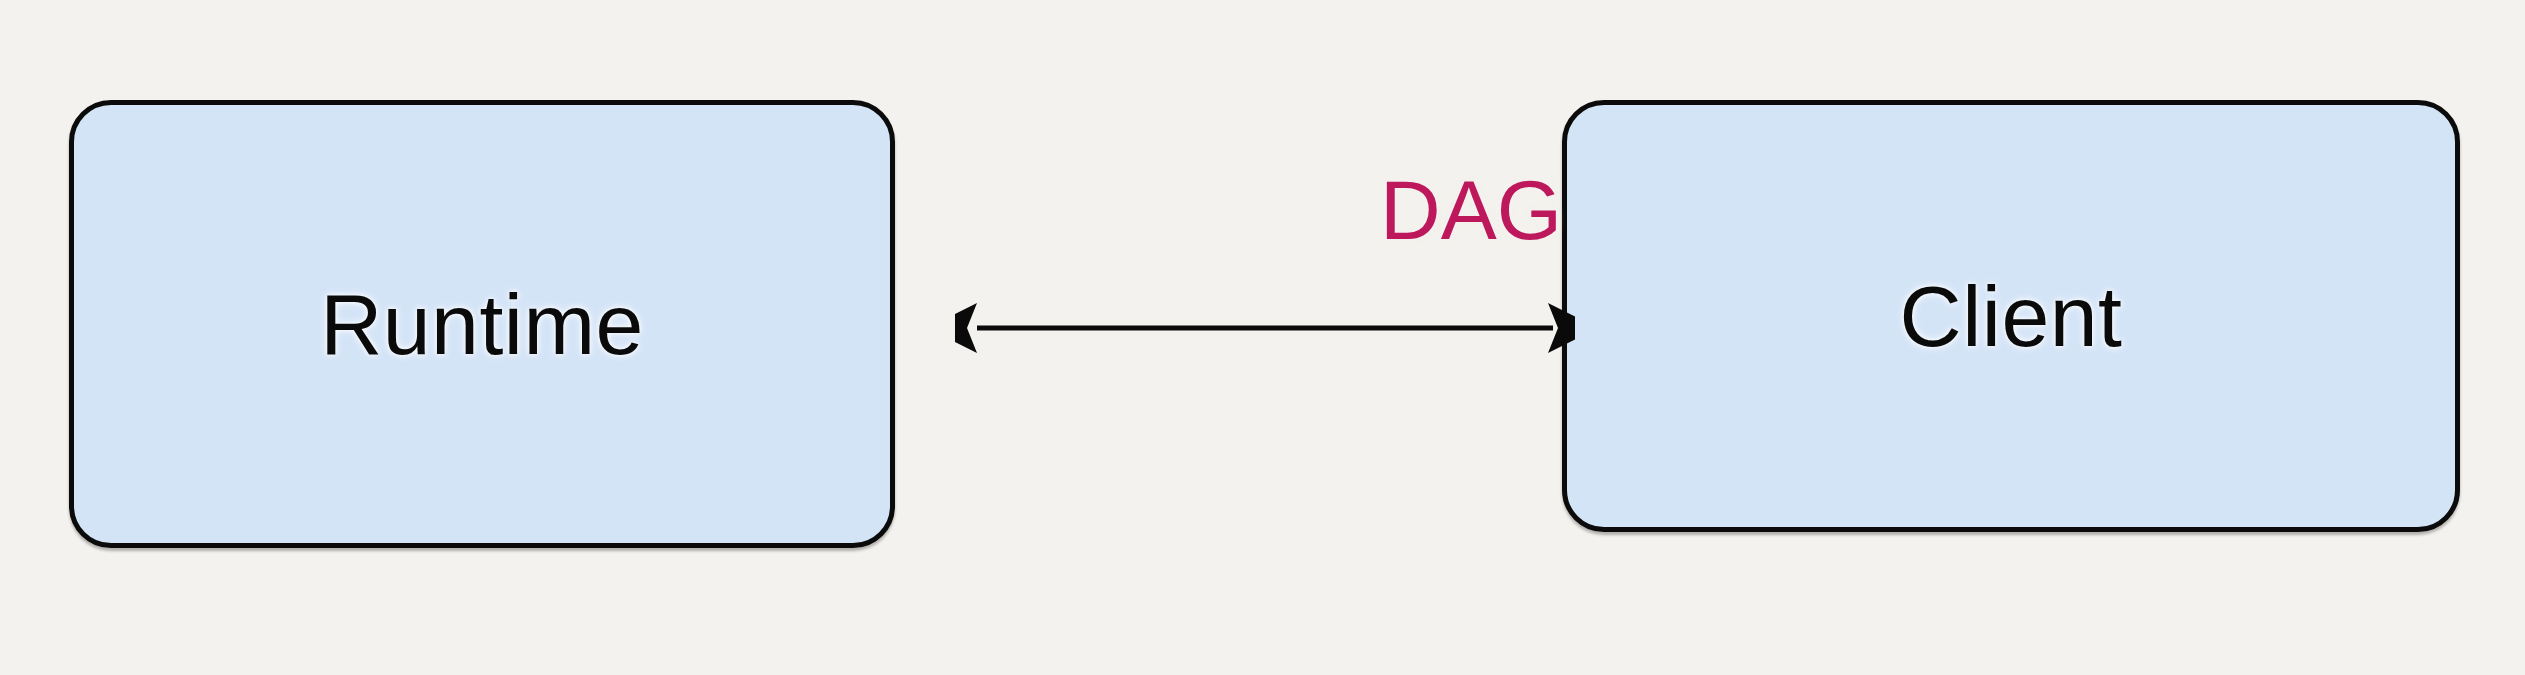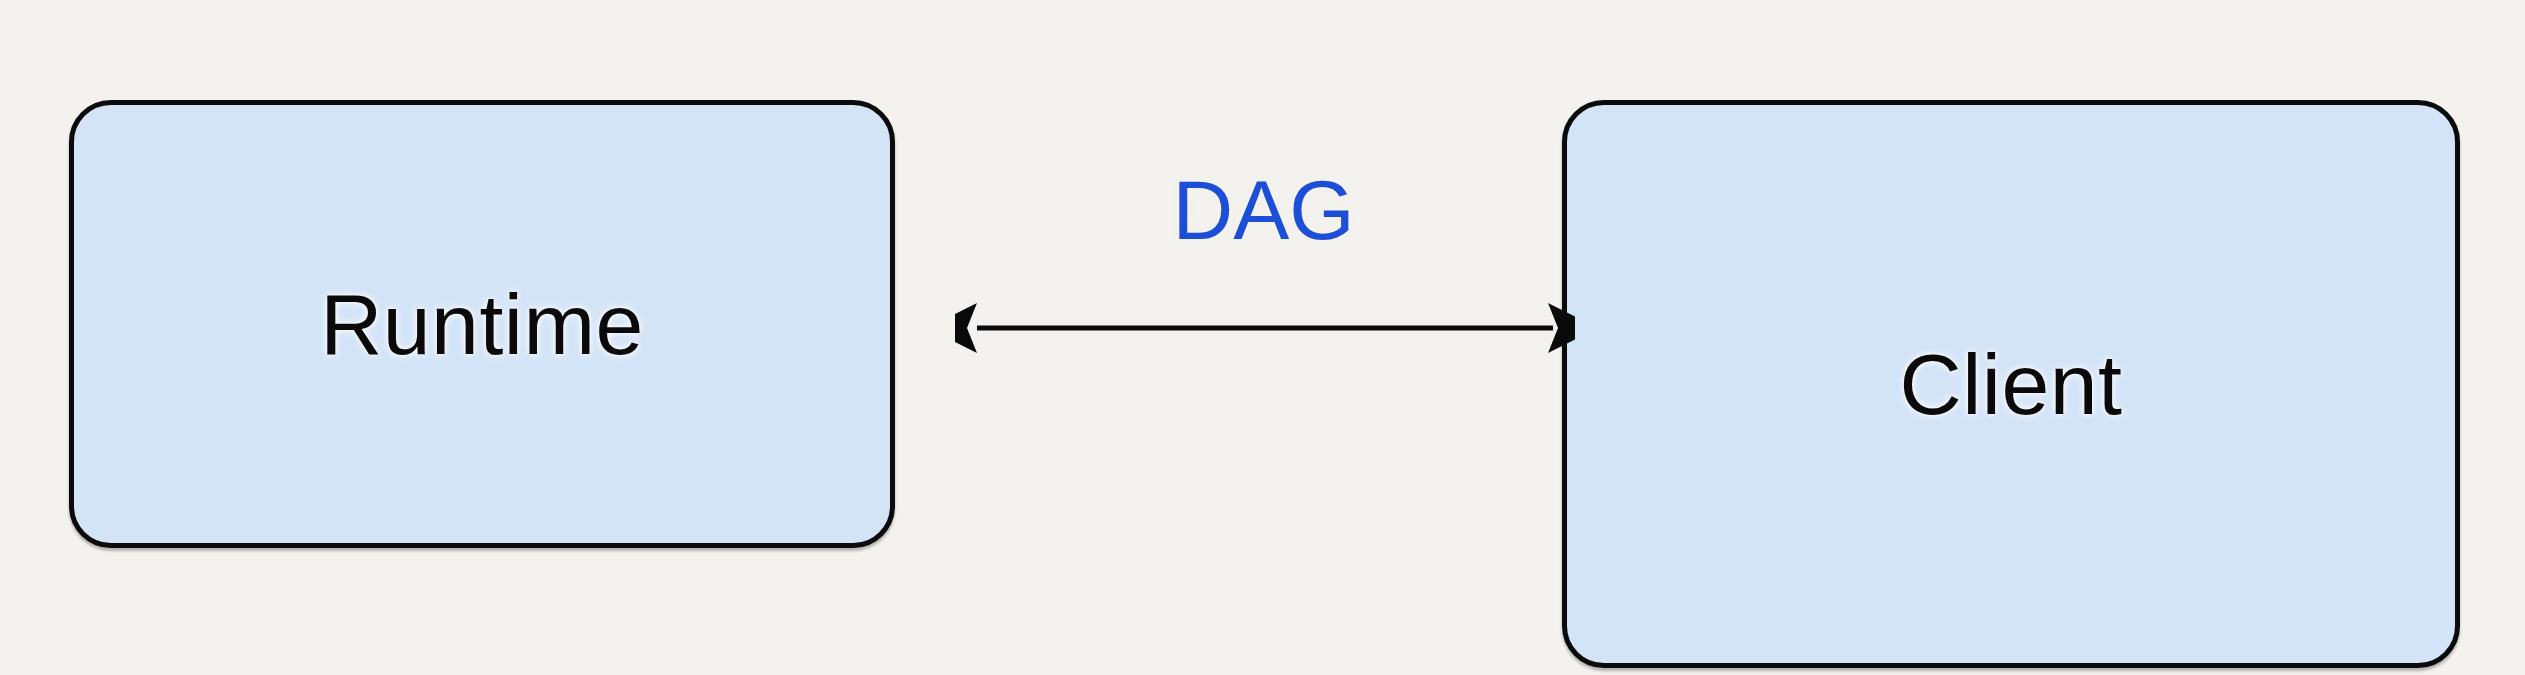--- a/index.html
+++ b/index.html
@@ -50,41 +50,41 @@
     left: 69px;
     top: 100px;
     width: 826px;
     height: 448px;
   }
 
   #node-client {
     left: 1562px;
     top: 100px;
     width: 898px;
-    height: 568px;
+    height: 432px;
   }
 
   
   #edge-runtime-client {
     position: absolute;
     left: 955px;
     top: 260px;
     width: 620px;
     height: 140px;
   }
 
   #edge-label-dag {
     position: absolute;
     left: 965px;
     top: 168px;
     width: 597px;
-    text-align: center;
+    text-align: right;
     font-size: 84px;
     line-height: 1;
-    color: #1d4ed8;
+    color: #be185d;
     white-space: nowrap;
     text-shadow:
        0 0 5px rgba(244,242,238,0.95),
        0 0 9px rgba(244,242,238,0.8);
   }
 </style>
 </head>
 <body>
 
 <div id="diagram-canvas">

